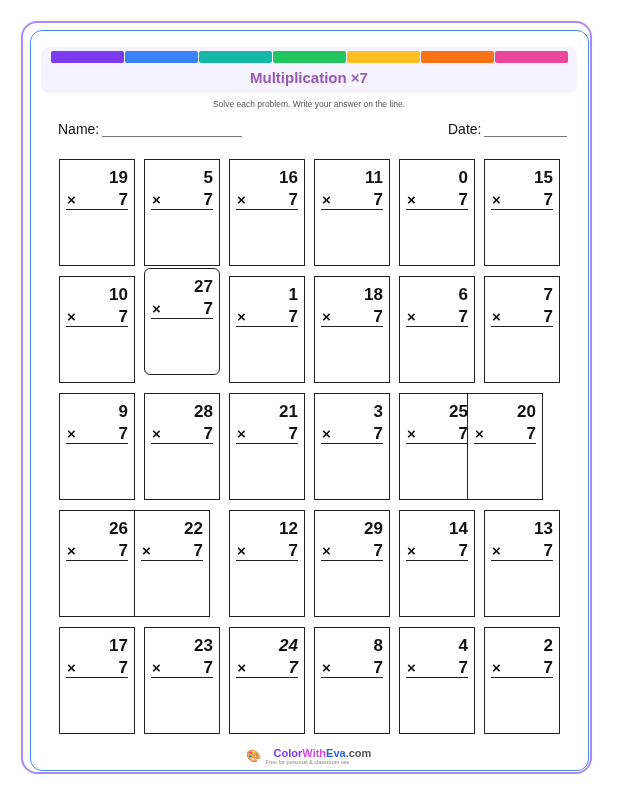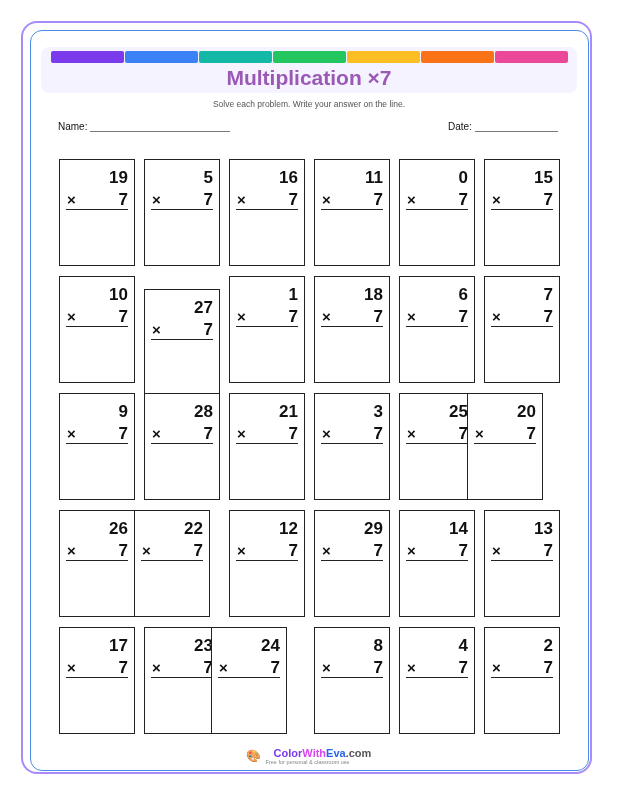--- a/index.html
+++ b/index.html
@@ -2,23 +2,23 @@
 <html><head>
 <meta charset="utf-8">
 <style>
   html, body { margin: 0; padding: 0; background: #ffffff; }
   body { width: 618px; height: 800px; position: relative; font-family: "Liberation Sans", sans-serif; overflow: hidden; }
   .outer-frame { position: absolute; left: 21px; top: 21px; width: 571px; height: 753px; border: 2px solid #a78bfa; border-radius: 16px; box-sizing: border-box; }
   .inner-frame { position: absolute; left: 30px; top: 30px; width: 559px; height: 741px; border: 1px solid #4a8be8; border-radius: 12px; box-sizing: border-box; }
   .header-box { position: absolute; left: 41px; top: 47px; width: 536px; height: 46px; background: #f5f3ff; border-radius: 8px; }
   .color-bar { position: absolute; left: 51px; top: 51px; width: 517px; height: 12px; display: flex; gap: 1px; }
   .color-seg { flex: 1; height: 12px; border-radius: 2px; }
-  .title { position: absolute; left: 41px; top: 66px; width: 536px; text-align: center; font-size: 21px; font-weight: bold; color: #9b59b6; line-height: 24px; }
+  .title { position: absolute; left: 41px; top: 66px; width: 536px; text-align: center; font-size: 15px; font-weight: bold; color: #9b59b6; line-height: 24px; }
   .subtitle { position: absolute; left: 0; top: 99px; width: 618px; text-align: center; font-size: 8.5px; color: #555; }
-  .field { position: absolute; top: 121px; font-size: 10px; color: #111; }
+  .field { position: absolute; top: 121px; font-size: 14px; color: #111; }
   .field .line { display: inline-block; border-bottom: 1px solid #777; vertical-align: bottom; margin-left: 3px; height: 9px; }
   .grid { position: absolute; left: 59px; top: 159px; }
   .card { position: absolute; width: 76px; height: 107px; border: 1.5px solid #222; box-sizing: border-box; background: #fff; }
   .card .top { position: absolute; right: 6px; top: 8px; font-size: 17px; font-weight: bold; color: #111; line-height: 20px; }
   .card .times { position: absolute; left: 7px; top: 31px; font-size: 15px; font-weight: bold; color: #111; line-height: 18px; }
   .card .mult { position: absolute; right: 6px; top: 30px; font-size: 17px; font-weight: bold; color: #111; line-height: 20px; }
   .card .rule { position: absolute; left: 6px; right: 6px; top: 49px; height: 0; border-top: 1.5px solid #222; }
   .footer { position: absolute; left: 0; top: 746px; width: 618px; text-align: center; }
   .brand { display: inline-flex; align-items: center; gap: 4px; }
   .brand-icon { font-size: 12px; color: #f59e0b; }
@@ -92,21 +92,21 @@
       <span class="times">×</span>
       <span class="mult">7</span>
       <div class="rule"></div>
     </div>
     <div class="card" style="left: 0px; top: 117px;">
       <span class="top">10</span>
       <span class="times">×</span>
       <span class="mult">7</span>
       <div class="rule"></div>
     </div>
-    <div class="card" style="left: 85px; top: 130px;">
+    <div class="card" style="left: 85px; top: 109px; border-radius: 6px;">
       <span class="top">27</span>
       <span class="times">×</span>
       <span class="mult">7</span>
       <div class="rule"></div>
     </div>
     <div class="card" style="left: 170px; top: 117px;">
       <span class="top">1</span>
       <span class="times">×</span>
       <span class="mult">7</span>
       <div class="rule"></div>
@@ -206,21 +206,21 @@
       <span class="times">×</span>
       <span class="mult">7</span>
       <div class="rule"></div>
     </div>
     <div class="card" style="left: 85px; top: 468px;">
       <span class="top">23</span>
       <span class="times">×</span>
       <span class="mult">7</span>
       <div class="rule"></div>
     </div>
-    <div class="card" style="left: 152px; top: 468px;">
+    <div class="card" style="left: 170px; top: 468px; font-style: italic;">
       <span class="top">24</span>
       <span class="times">×</span>
       <span class="mult">7</span>
       <div class="rule"></div>
     </div>
     <div class="card" style="left: 255px; top: 468px;">
       <span class="top">8</span>
       <span class="times">×</span>
       <span class="mult">7</span>
       <div class="rule"></div>

